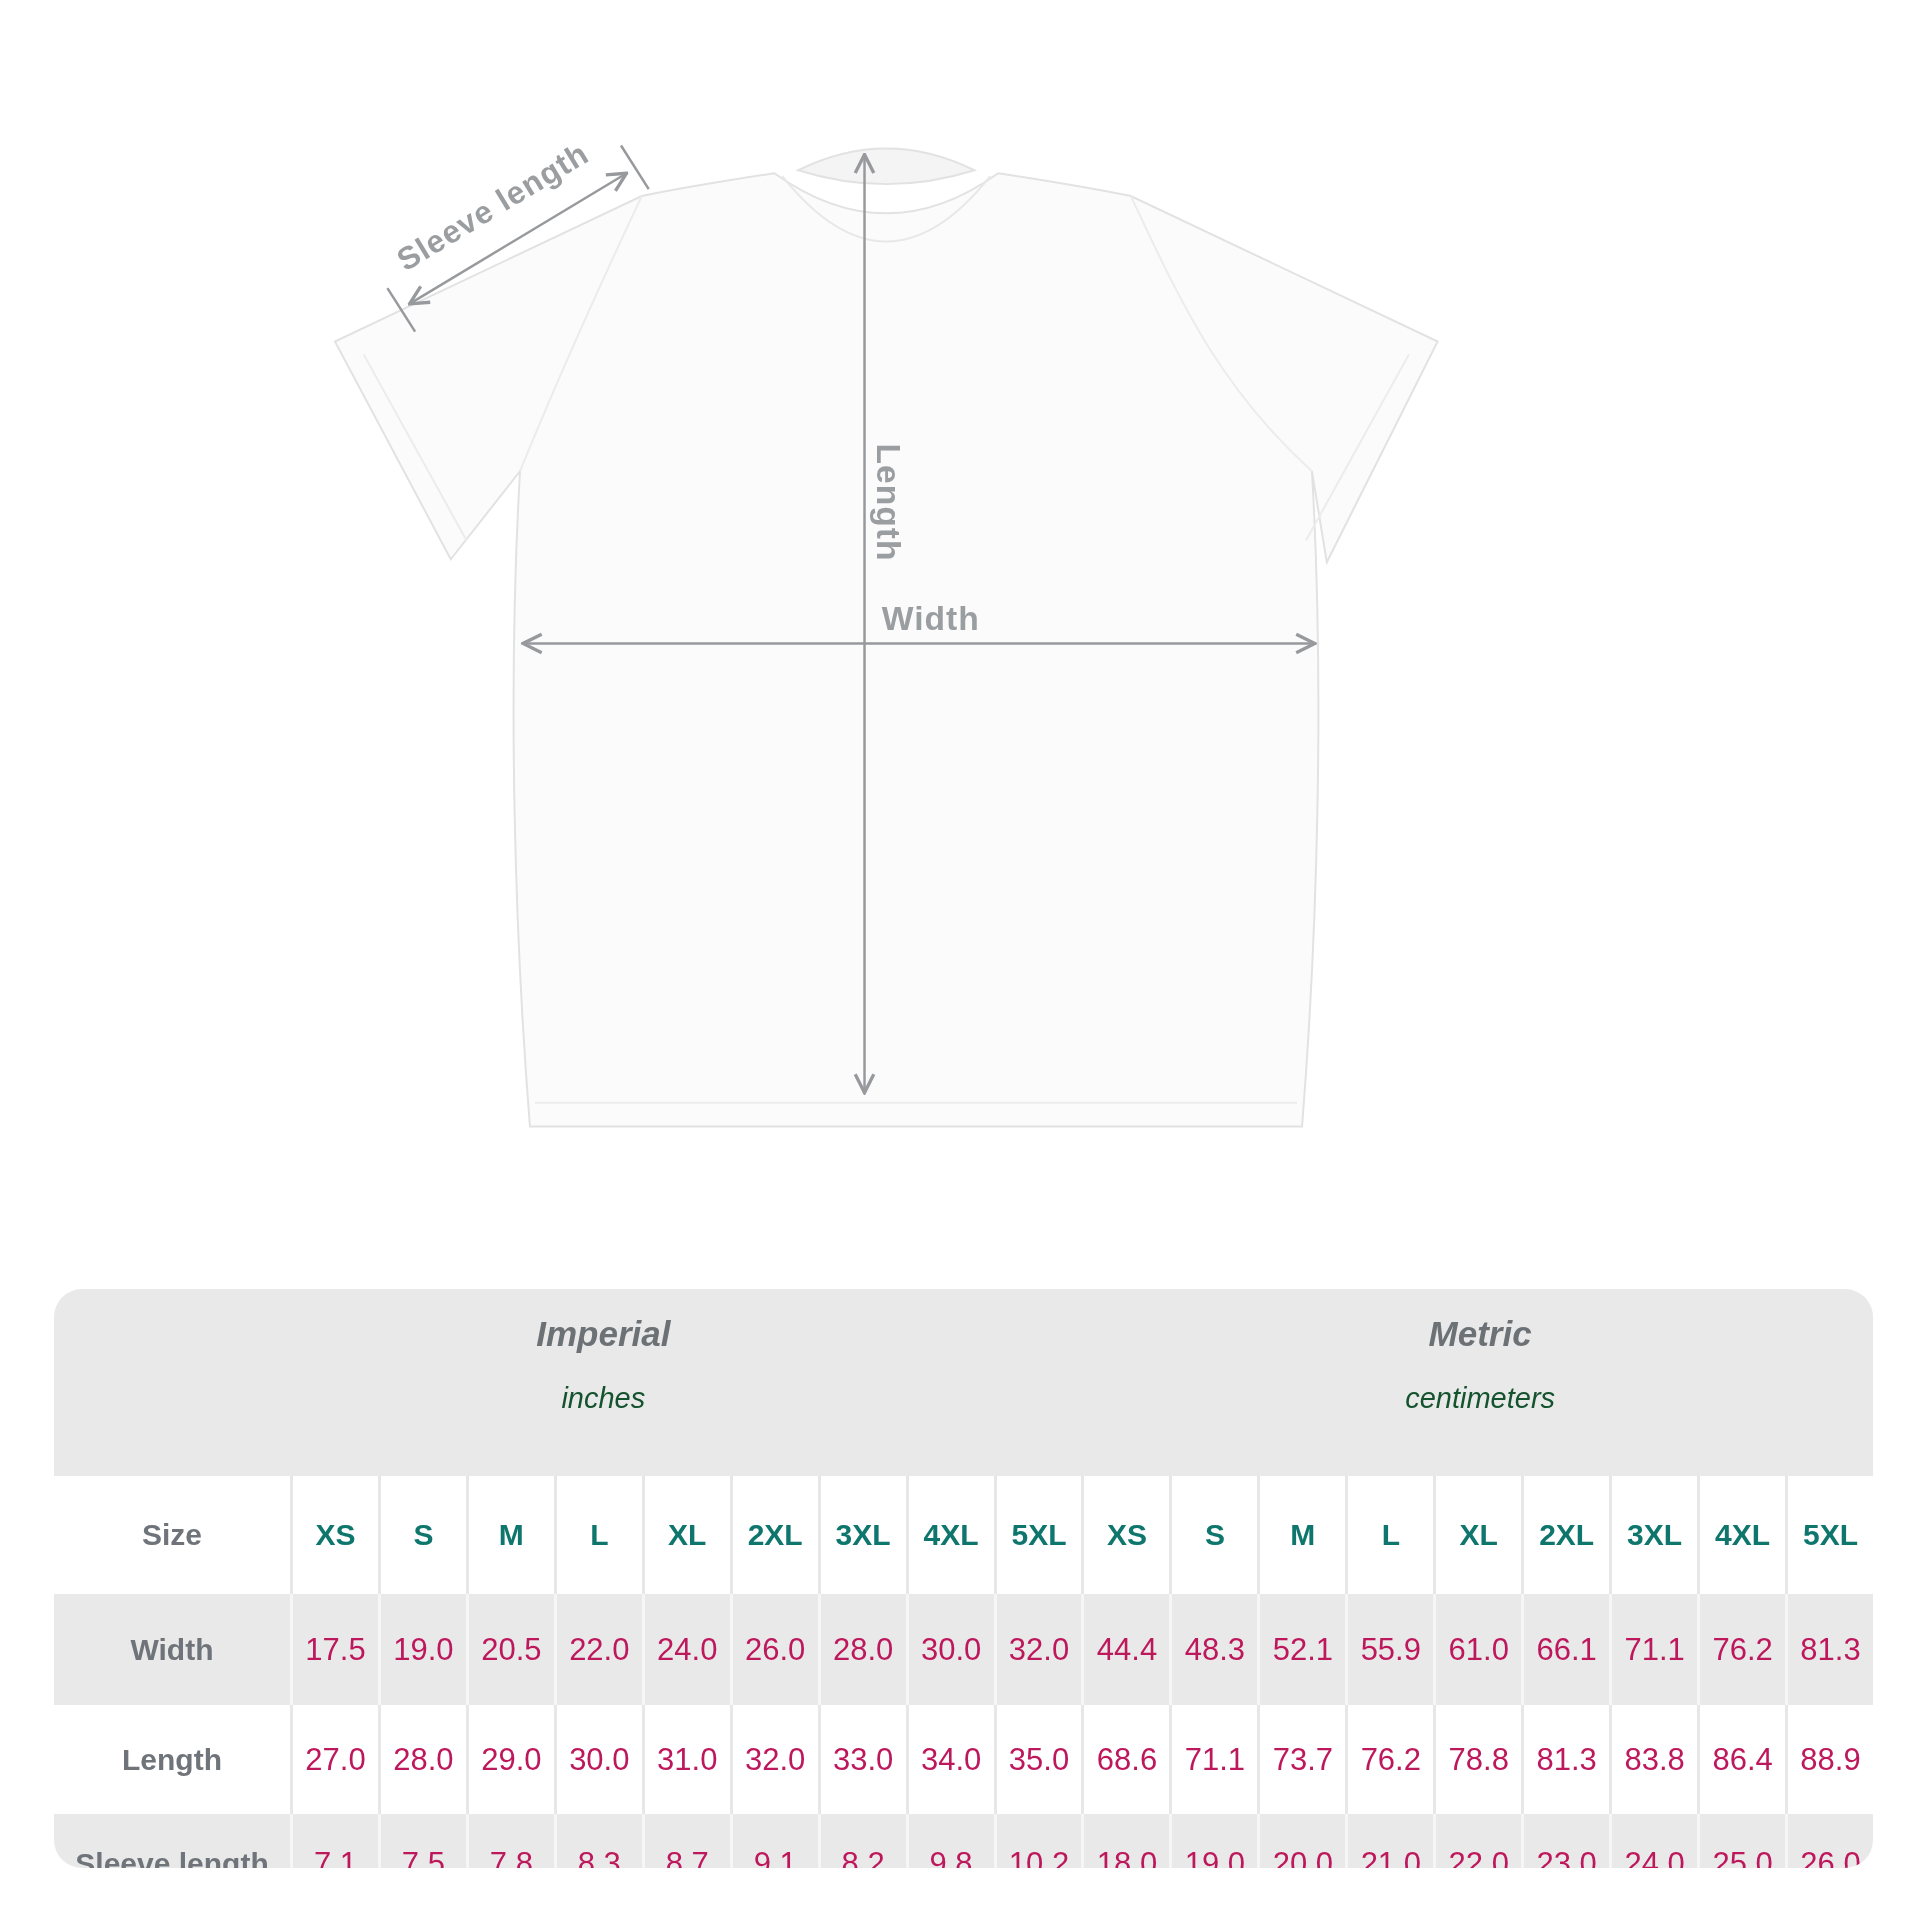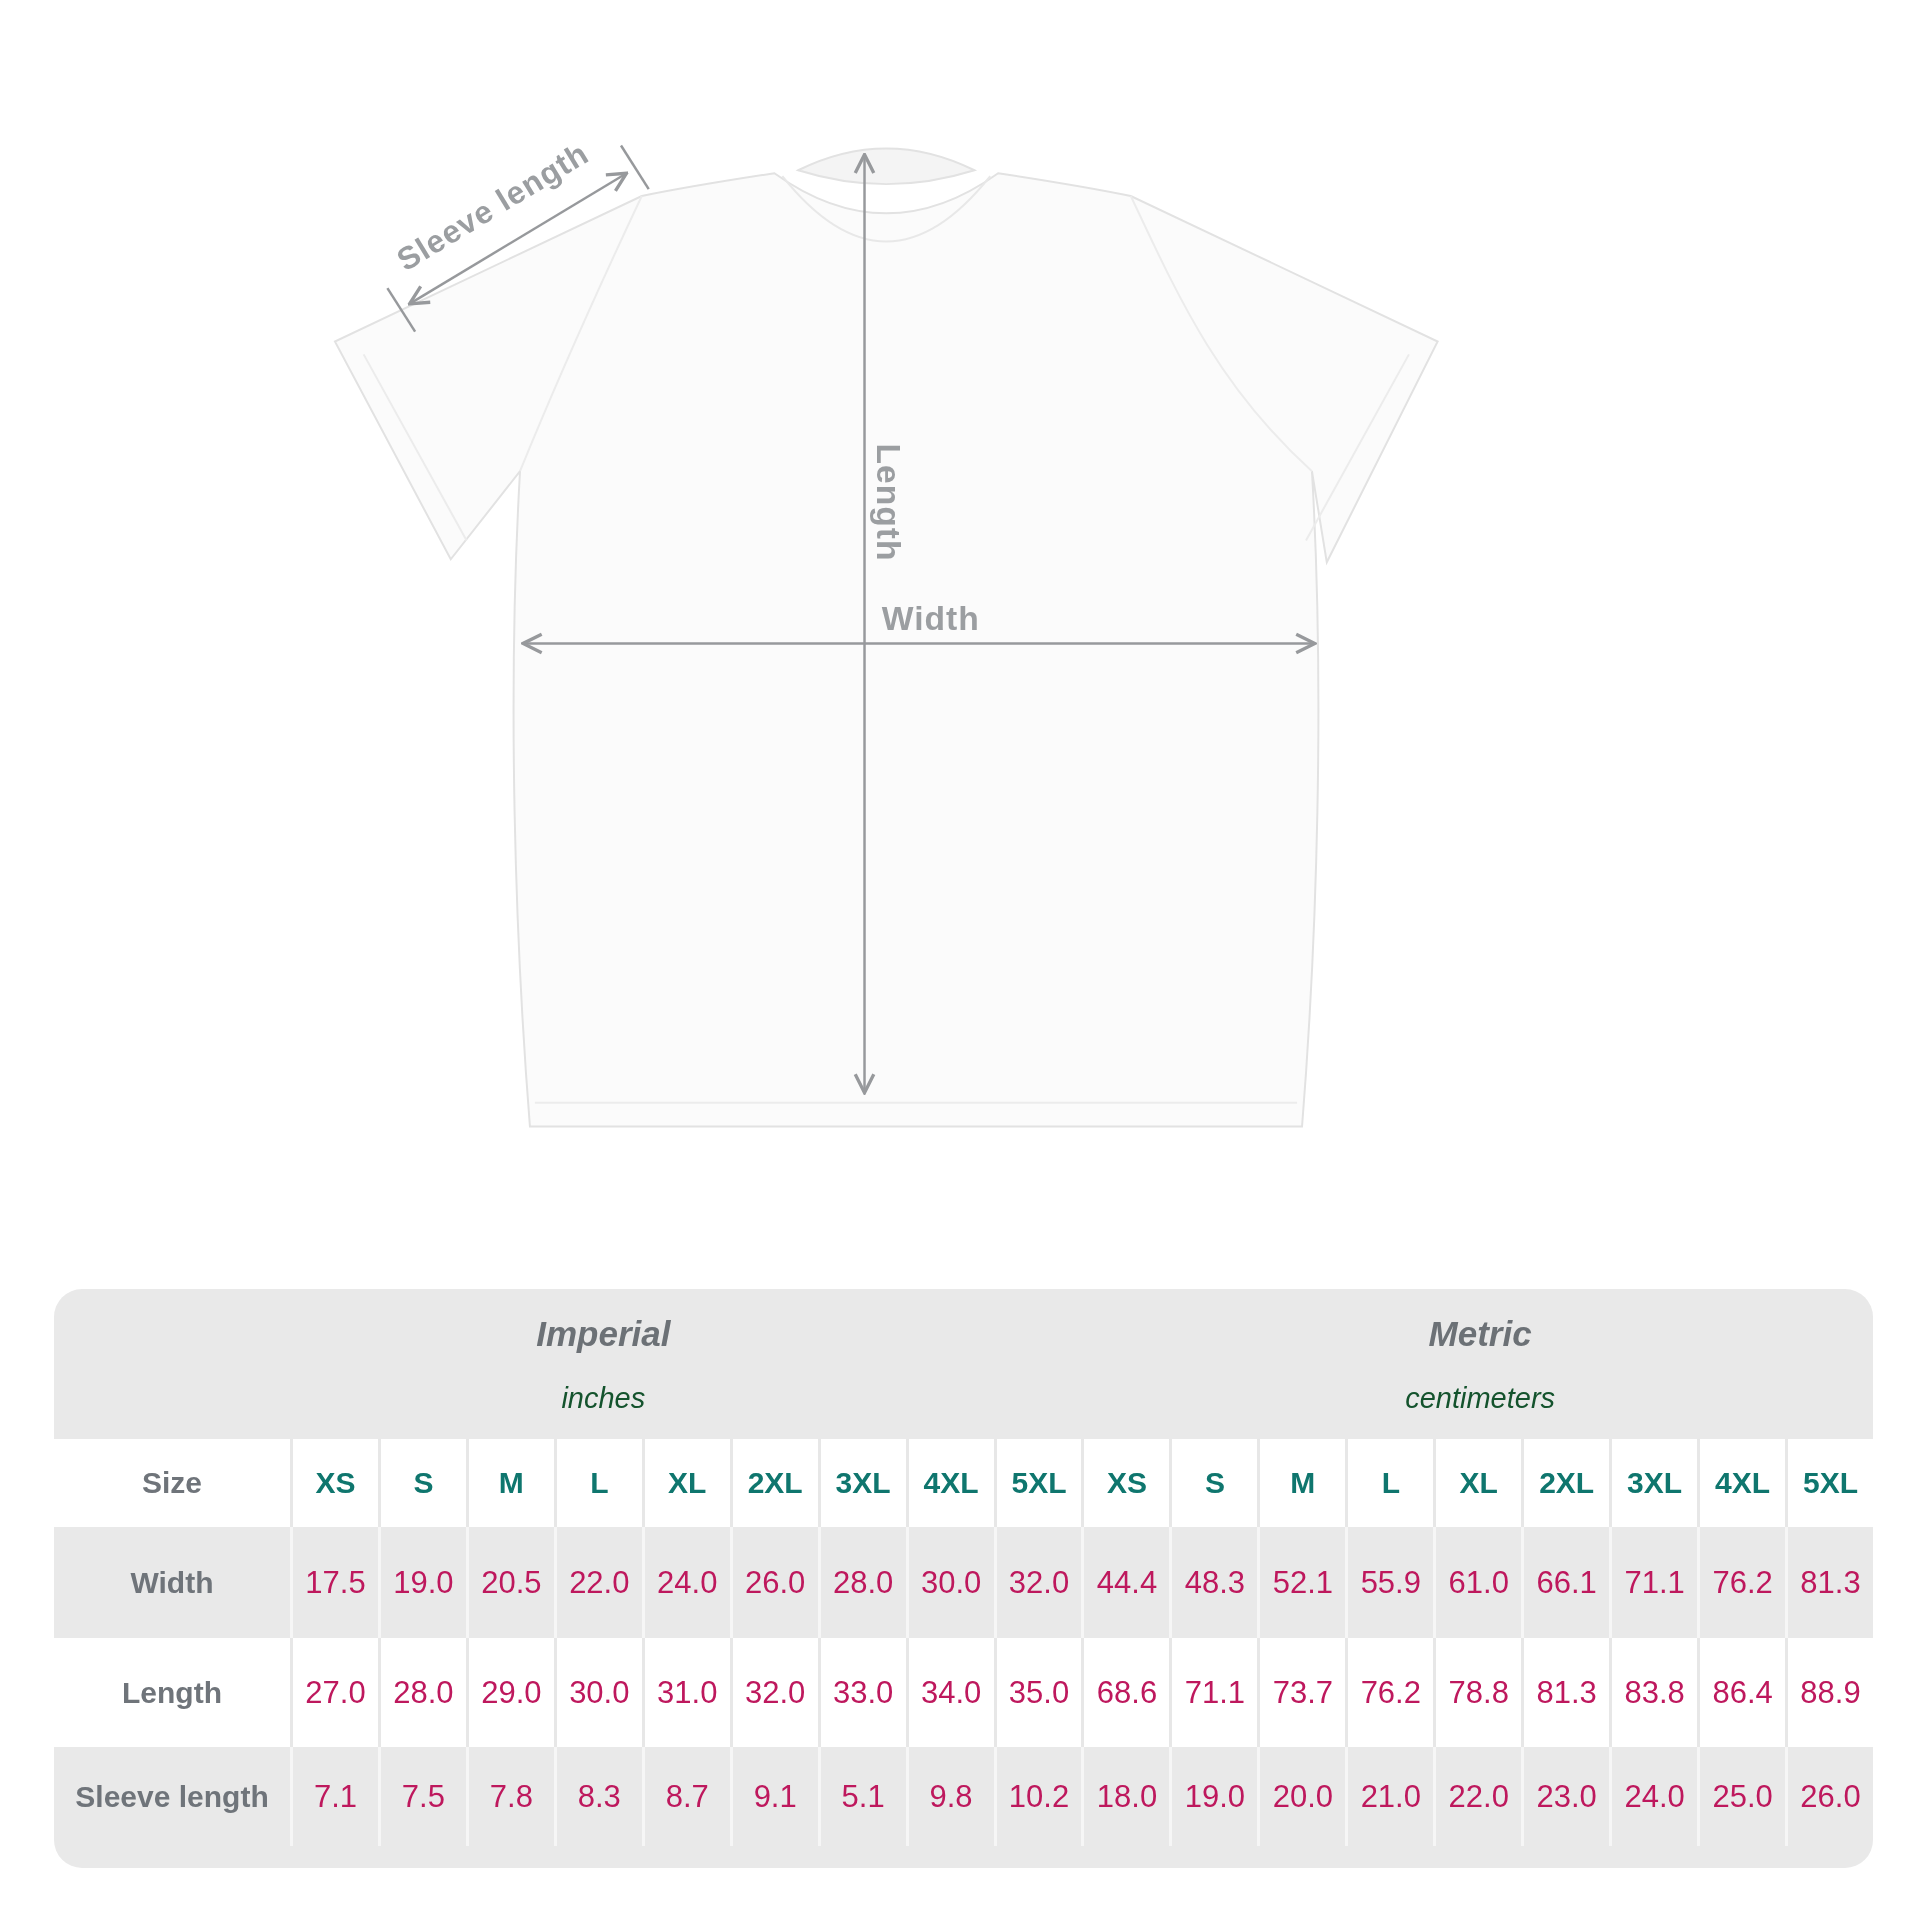--- a/index.html
+++ b/index.html
@@ -30,21 +30,21 @@
   .units-row{position:relative;height:150px;text-decoration:underline;}
   .unit{position:absolute;top:50%;transform:translate(-50%,-50%);text-align:center;}
   .unit.imperial{left:30.2%;}
   .unit.metric{left:78.4%;}
   .unit-title{font-size:35px;font-weight:bold;font-style:italic;color:#6c7176;}
   .unit-sub{font-size:29px;font-style:italic;color:#14532d;margin-top:28px;}
 
   .trow{display:grid;grid-template-columns:236px repeat(18,1fr);}
   .row-white{background:#ffffff;--sep:#e7e7e7;}
   .row-gray{background:transparent;--sep:#f6f6f6;}
-  .r-head{height:88px;}
+  .r-head{height:118px;margin-top:37px;}
   .r-width{height:111px;}
   .r-length{height:109px;}
   .r-sleeve{height:99px;}
   .cell{display:flex;align-items:center;justify-content:center;}
   .trow .cell + .cell{border-left:3px solid var(--sep);}
   .label-cell{font-weight:bold;color:#6f747a;font-size:30px;}
   .head-cell{font-weight:bold;color:#0f766e;font-size:30px;}
   .val-cell{color:#be185d;font-size:31px;}
 </style>
 </head>
@@ -172,21 +172,21 @@
           <div class="cell val-cell">88.9</div>
         </div>
         <div class="trow row-gray r-sleeve">
           <div class="cell label-cell">Sleeve length</div>
           <div class="cell val-cell">7.1</div>
           <div class="cell val-cell">7.5</div>
           <div class="cell val-cell">7.8</div>
           <div class="cell val-cell">8.3</div>
           <div class="cell val-cell">8.7</div>
           <div class="cell val-cell">9.1</div>
-          <div class="cell val-cell">5.1</div>
+          <div class="cell val-cell">8.2</div>
           <div class="cell val-cell">9.8</div>
           <div class="cell val-cell">10.2</div>
           <div class="cell val-cell">18.0</div>
           <div class="cell val-cell">19.0</div>
           <div class="cell val-cell">20.0</div>
           <div class="cell val-cell">21.0</div>
           <div class="cell val-cell">22.0</div>
           <div class="cell val-cell">23.0</div>
           <div class="cell val-cell">24.0</div>
           <div class="cell val-cell">25.0</div>

